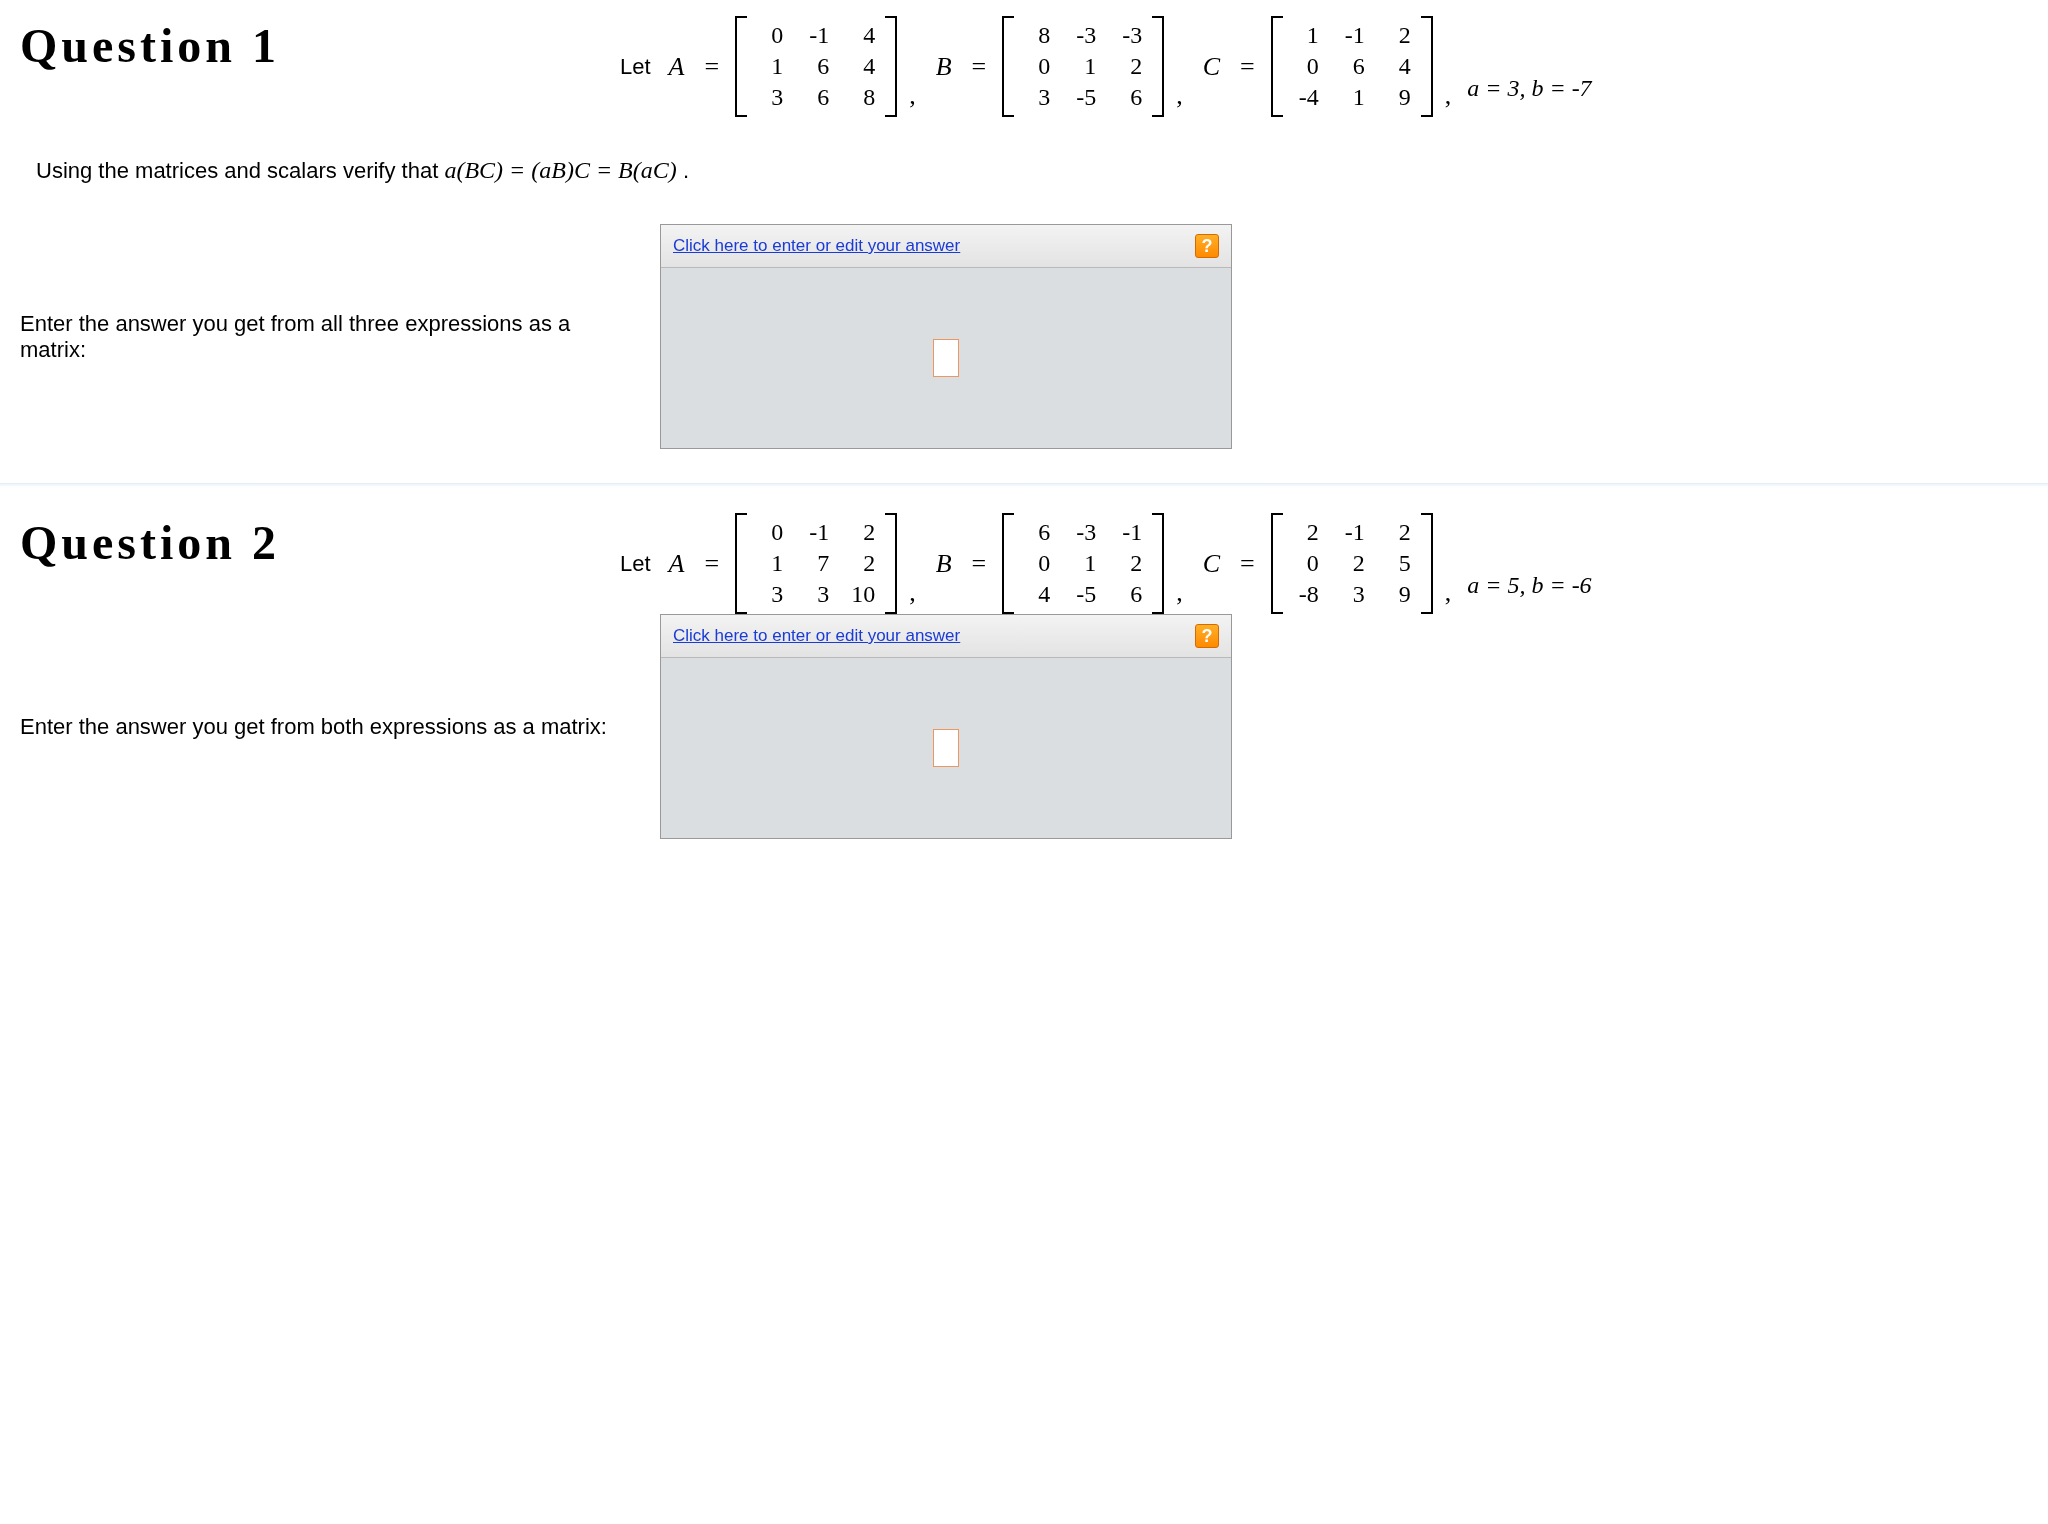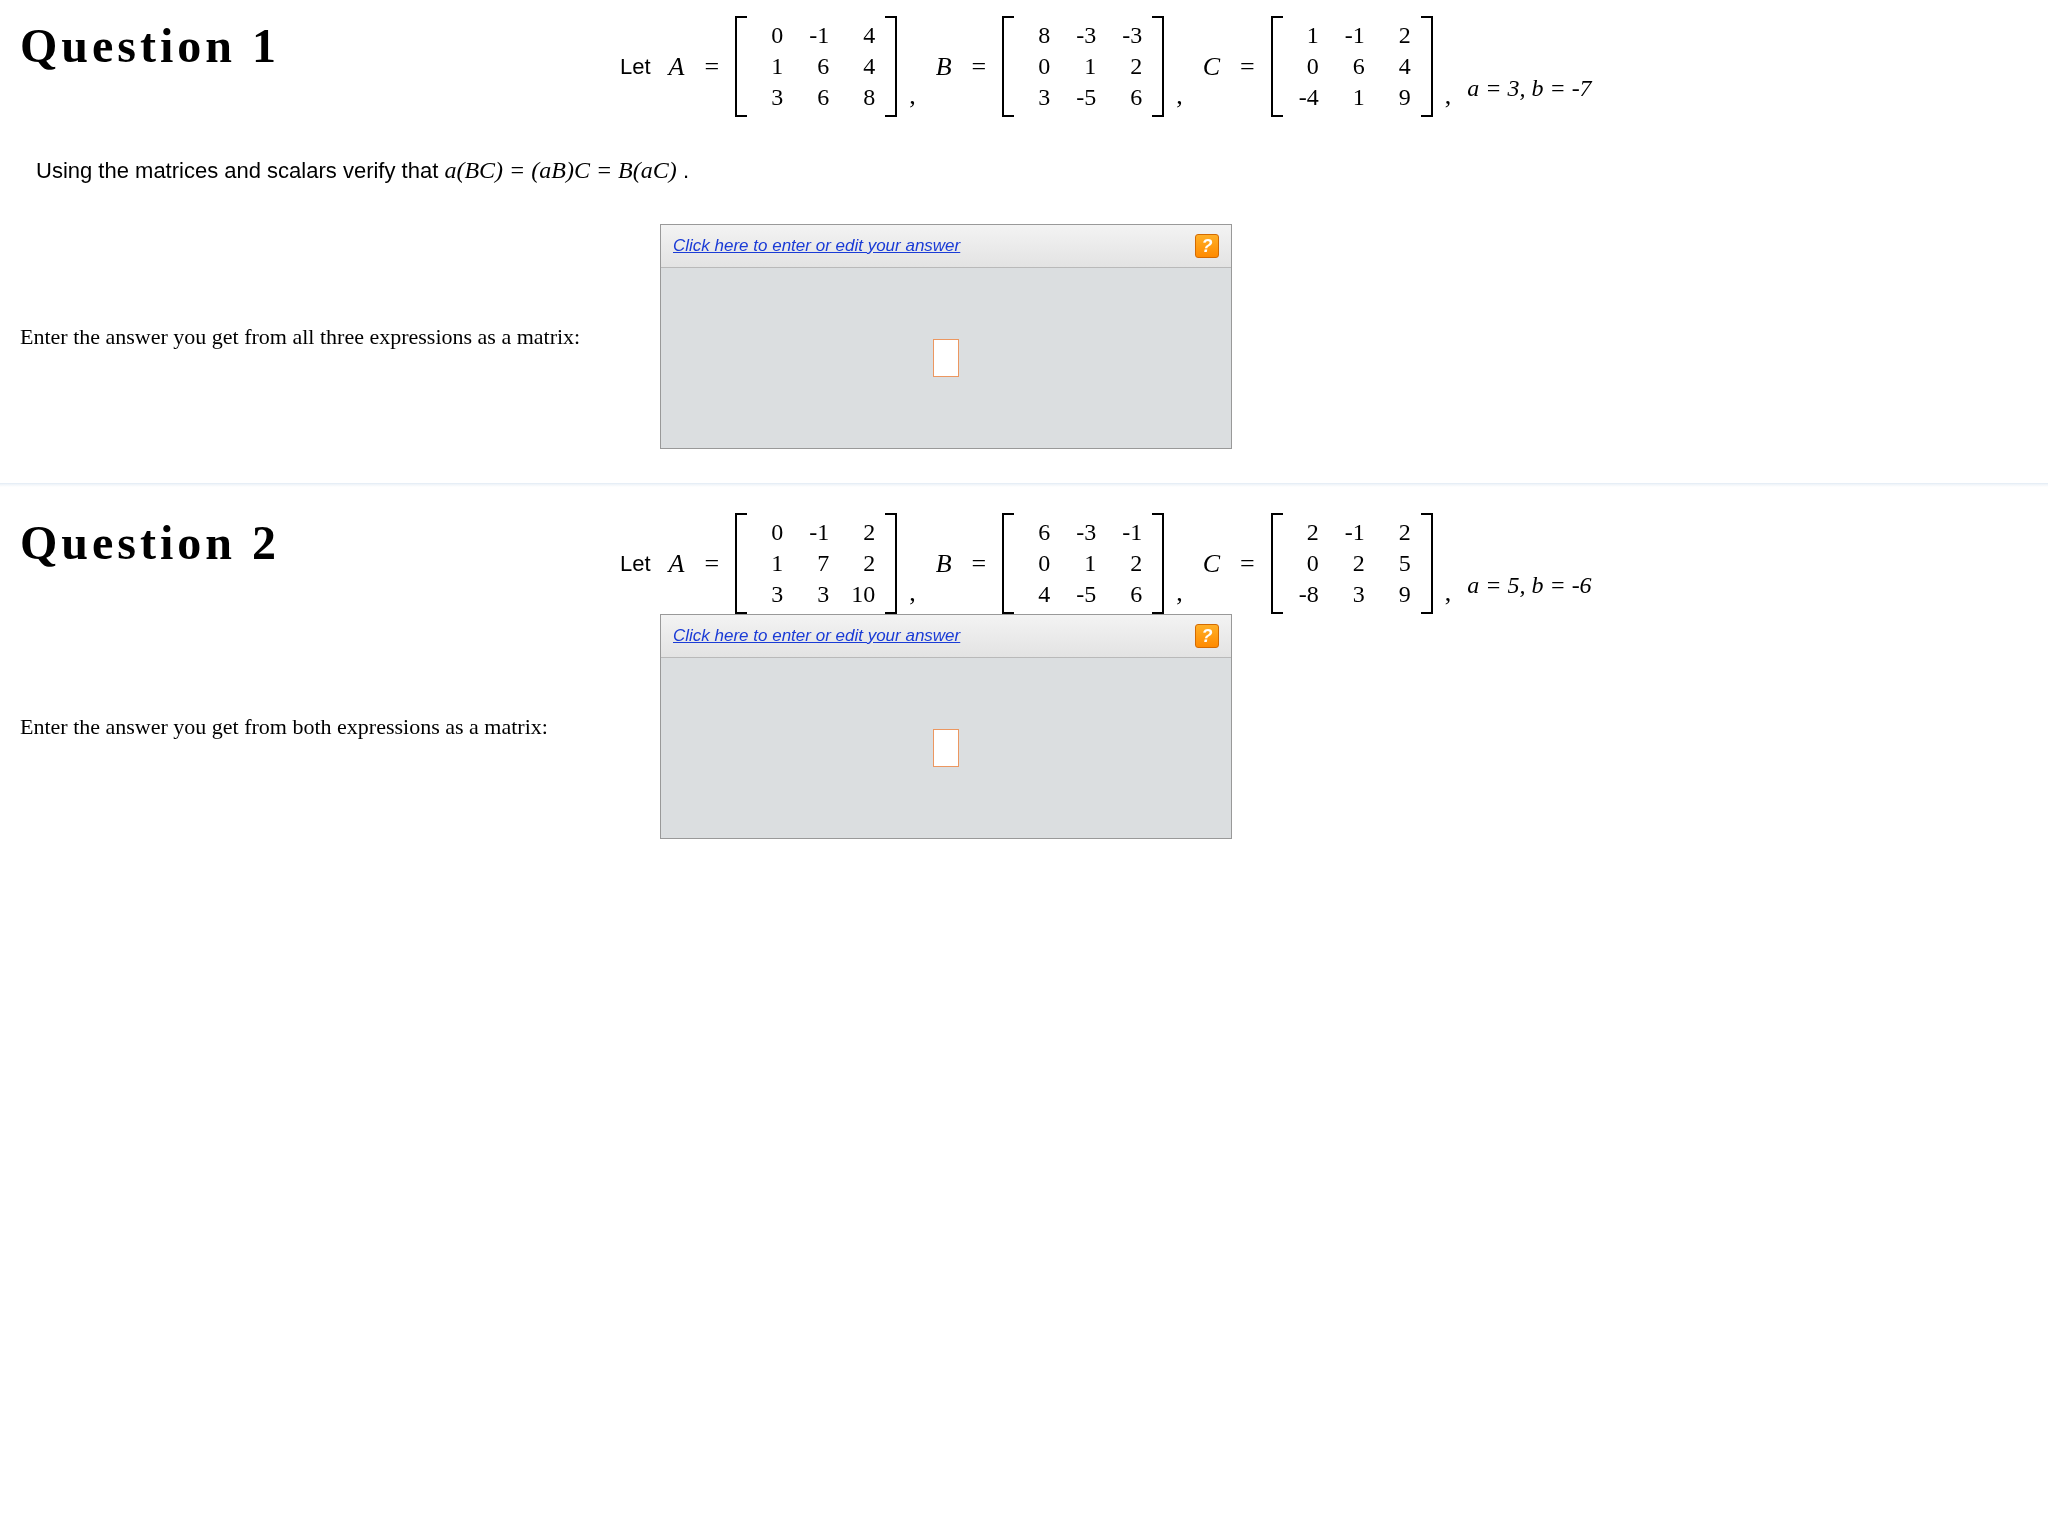--- a/index.html
+++ b/index.html
@@ -84,30 +84,29 @@
     font-family: "Times New Roman", Georgia, serif;
     font-style: italic;
     font-size: 24px;
   }
   .answer-row {
     display: flex;
     align-items: center;
     gap: 40px;
   }
   .answer-prompt {
-    font-family: Liberation Serif, serif;
+    font-family: Liberation Sans, sans-serif;
     font-size: 22px;
     flex: 0 0 auto;
     width: 600px;
   }
   .answer-panel {
     width: 570px;
     background: #dbdee0;
     border: 1px solid #999;
-    font-style: italic;
   }
   .answer-panel-header {
     background: linear-gradient(#f3f3f3, #e3e3e3);
     border-bottom: 1px solid #b9b9b9;
     display: flex;
     align-items: center;
     justify-content: space-between;
     padding: 6px 12px;
     height: 30px;
   }

